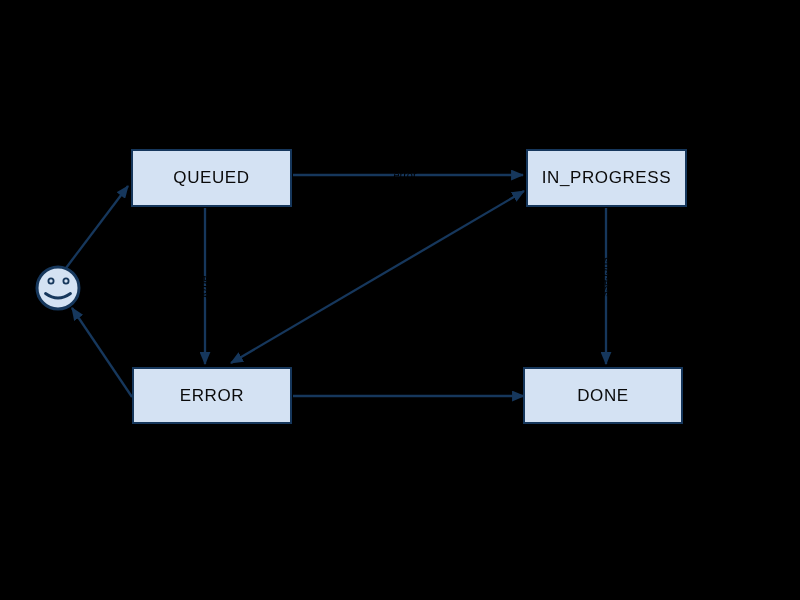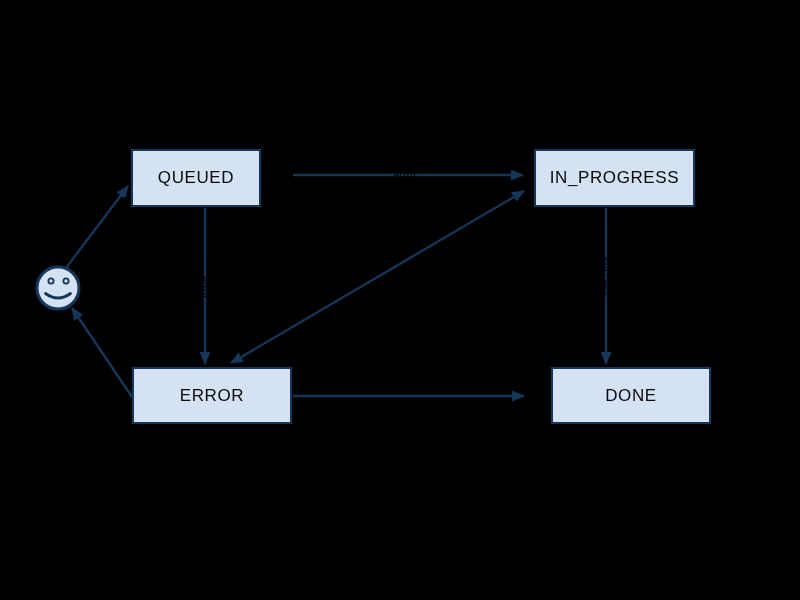--- a/index.html
+++ b/index.html
@@ -40,24 +40,24 @@
   
   .edge-label {
     position: absolute;
     color: #000000;
     font-size: 11px;
     white-space: nowrap;
     transform: translate(-50%, -50%);
   }
   .edge-label.rot90 { transform: translate(-50%, -50%) rotate(90deg); }
   .edge-label.rot-diag { transform: translate(-50%, -50%) rotate(-30.6deg); }
-  #box-queued      { left: 131px; top: 149px; width: 130px; height: 58px; }
-  #box-inprogress  { left: 526px; top: 149px; width: 161px; height: 58px; margin-left: 8px; }
+  #box-queued      { left: 131px; top: 149px; width: 161px; height: 58px; }
+  #box-inprogress  { left: 526px; top: 149px; width: 161px; height: 58px; }
   #box-error       { left: 132px; top: 367px; width: 160px; height: 57px; }
-  #box-done        { left: 551px; top: 367px; width: 160px; height: 57px; }
+  #box-done        { left: 523px; top: 367px; width: 160px; height: 57px; }
   #label-start     { left: 405px; top: 175px; }
   #label-error     { left: 205px; top: 287px; }
   #label-retry     { left: 395px; top: 272px; }
   #label-success   { left: 606px; top: 277px; }
 </style>
 </head>
 <body>
 
 <div id="stage">
 

